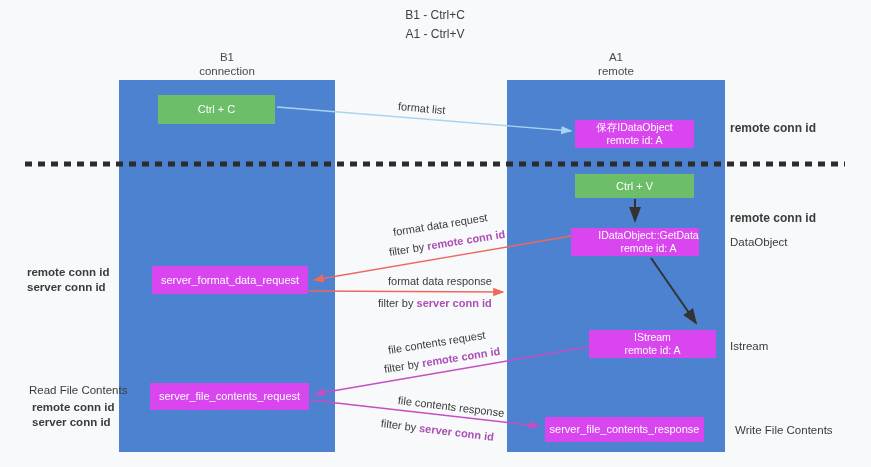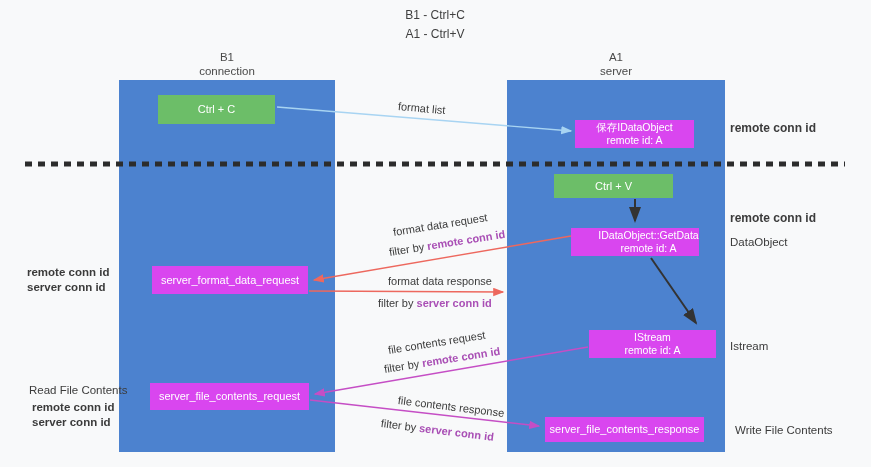--- a/index.html
+++ b/index.html
@@ -56,21 +56,21 @@
     <div>B1 - Ctrl+C</div>
     <div>A1 - Ctrl+V</div>
   </div>
 
   <div class="abs lane-header" style="left:119px;width:216px;">
     <div>B1</div>
     <div>connection</div>
   </div>
   <div class="abs lane-header" style="left:507px;width:218px;">
     <div>A1</div>
-    <div>server</div>
+    <div>remote</div>
   </div>
 
   <div class="abs lane" style="left:119px;width:216px;"></div>
   <div class="abs lane" style="left:507px;width:218px;"></div>
 
   <svg class="abs arrows" width="871" height="467" viewBox="0 0 871 467">
     <defs>
       <marker id="m-blue" markerWidth="9" markerHeight="8" refX="7" refY="3" orient="auto">
         <path d="M0,0 L8,3 L0,6 z" fill="#a8d4f2"></path>
       </marker>
@@ -104,21 +104,21 @@
 
   <div class="abs node green" style="left:158px;top:95px;width:117px;height:29px;">
     <div>Ctrl + C</div>
   </div>
 
   <div class="abs node orange" style="left:575px;top:120px;width:119px;height:28px;font-size:10.5px;">
     <div>保存IDataObject</div>
     <div>remote id: A</div>
   </div>
 
-  <div class="abs node green" style="left:554px;top:174px;width:119px;height:24px;">
+  <div class="abs node green" style="left:575px;top:174px;width:119px;height:24px;">
     <div>Ctrl + V</div>
   </div>
 
   <div class="abs node orange" style="left:571px;top:228px;width:128px;height:28px;font-size:10.5px;padding-left:27px;">
     <div>IDataObject::GetData</div>
     <div>remote id: A</div>
   </div>
 
   <div class="abs node orange" style="left:152px;top:266px;width:156px;height:28px;">
     <div>server_format_data_request</div>

